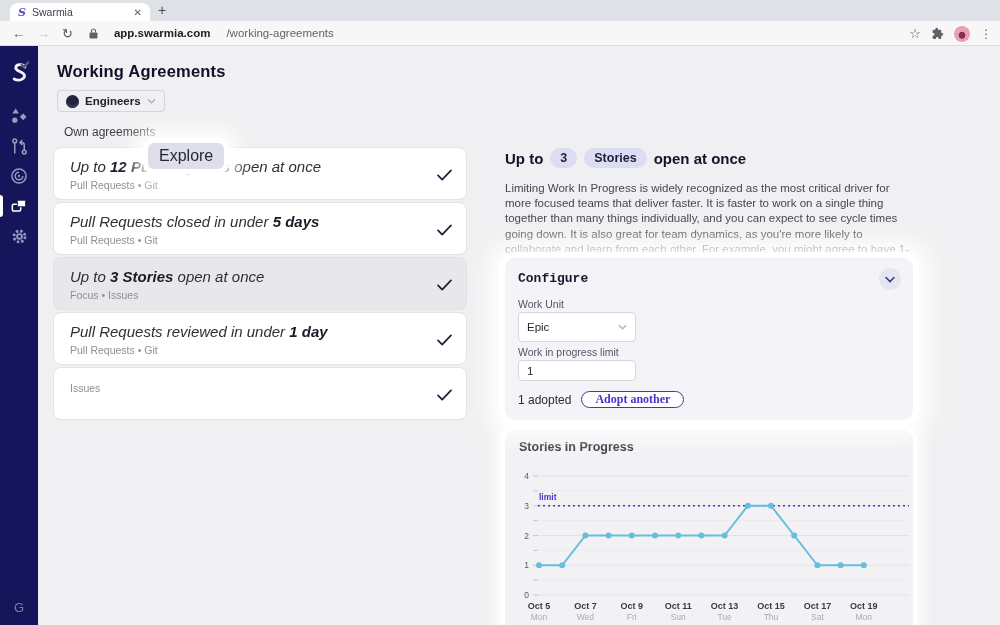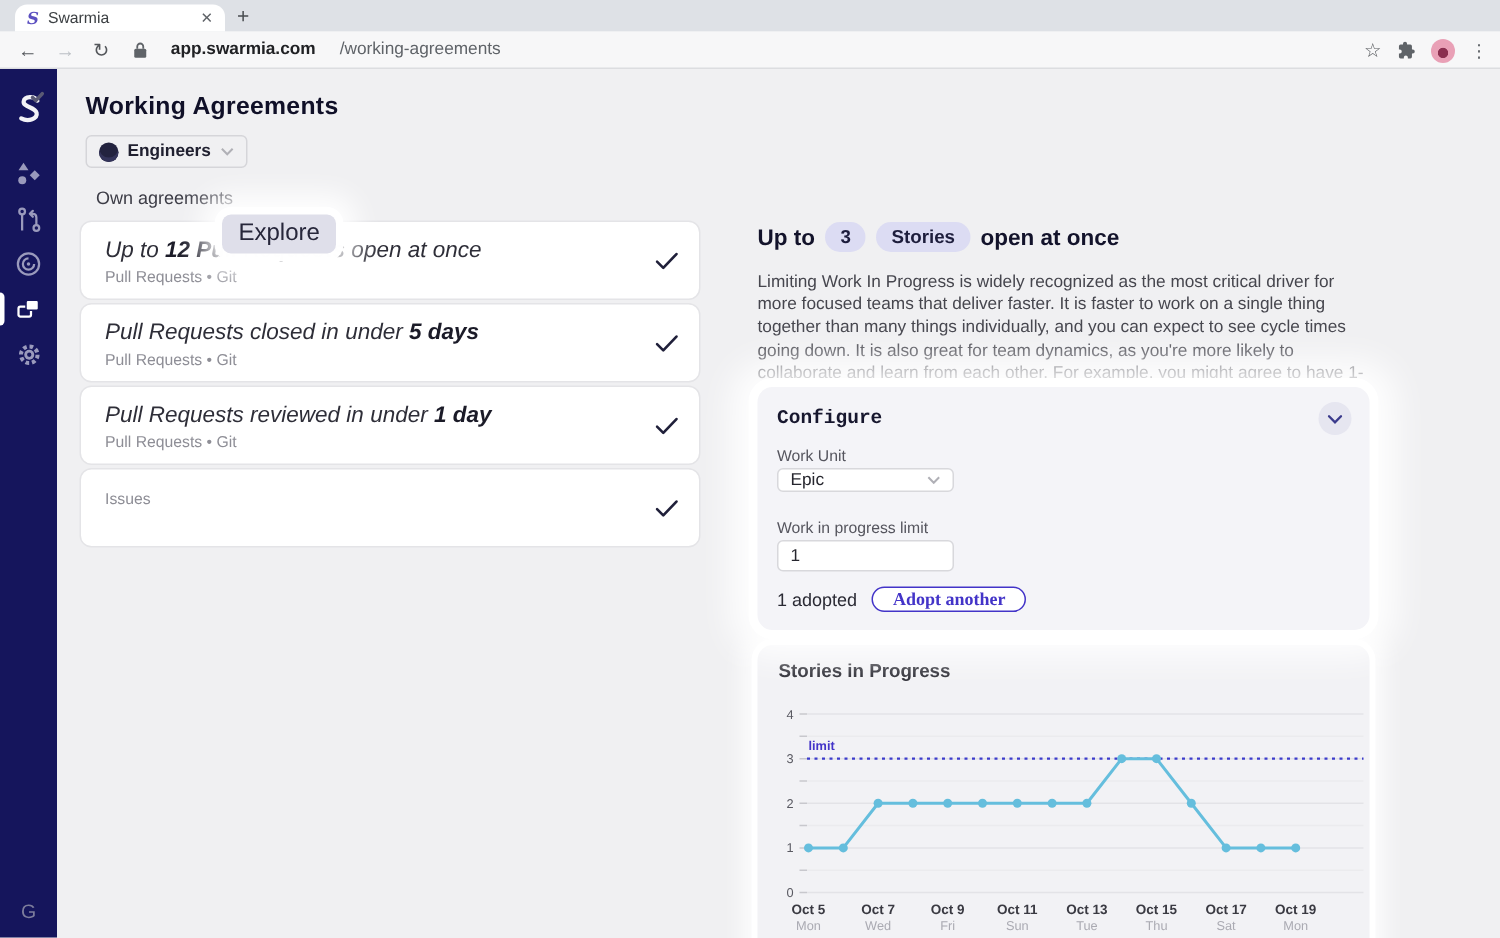--- a/index.html
+++ b/index.html
@@ -48,21 +48,21 @@
   
   #detail-heading { position:absolute; left:505px; top:148px; display:flex; align-items:center; gap:7px; font-size:15px; font-weight:700; color:#13132b; }
   .badge { background:#dcdcf3; color:#1d1d3c; border-radius:13px; padding:3px 10px; font-size:12.5px; font-weight:700; }
   #detail-desc { position:absolute; left:505px; top:181px; width:410px; font-size:11.5px; line-height:15.2px; color:#46464e; }
 
   #configure-card { position:absolute; left:505px; top:258px; width:408px; height:162px; background:#f4f4f8; border-radius:10px; z-index:5; box-shadow:0 0 0 6px rgba(255,255,255,.98), 0 0 22px 18px rgba(255,255,255,.9); }
   #configure-title { position:absolute; left:13px; top:13px; font-size:13px; font-weight:700; color:#17172e;font-family:Liberation Mono, monospace; }
   #configure-collapse { position:absolute; right:12px; top:10px; width:22px; height:22px; border-radius:50%; background:#e6e6f0; display:flex; align-items:center; justify-content:center; }
   .field-label { position:absolute; left:13px; font-size:10.5px; color:#55555e; }
   #work-unit-label { top:40px; }
-  #work-unit-select { position:absolute; left:13px; top:54px; width:118px; height:16px; background:#fff; border:1px solid #d8d8dc; border-radius:4px; display:flex; align-items:center; justify-content:space-between; padding:0 8px; font-size:11.5px; color:#26262e; }
+  #work-unit-select { position:absolute; left:13px; top:54px; width:118px; height:30px; background:#fff; border:1px solid #d8d8dc; border-radius:4px; display:flex; align-items:center; justify-content:space-between; padding:0 8px; font-size:11.5px; color:#26262e; }
   #wip-label { top:88px; }
   #wip-input { position:absolute; left:13px; top:102px; width:118px; height:21px; background:#fff; border:1px solid #d8d8dc; border-radius:4px; padding:0 8px; font-size:11.5px; color:#26262e; font-family:"Liberation Sans", sans-serif; }
   #adopted-row { position:absolute; left:13px; top:133px; display:flex; align-items:center; gap:10px; }
   #adopted-text { font-size:12px; color:#2a2a34; }
   #adopt-button { border:1.5px solid #4334c8; color:#4334c8; background:#fff; border-radius:999px; padding:0 13px; font-size:12px; font-weight:700; font-family:Liberation Serif, serif; }
 
   #chart-card { position:absolute; left:505px; top:430px; width:408px; height:230px; background:#f2f2f5; border-radius:10px; z-index:4; box-shadow:0 0 0 4px rgba(255,255,255,.95), 0 0 14px 10px rgba(255,255,255,.8); }
   #chart-title { position:absolute; left:14px; top:10px; font-size:12.5px; font-weight:700; color:#26262e; }
   #chart-holder { position:absolute; left:8px; top:34px; }
   #chart-holder svg text { font-family:"Liberation Sans", sans-serif; }
@@ -161,20 +161,27 @@
     <div class="agreement-card">
       <div class="card-title"><span>Up to </span><span class="b">12 Pull Requests</span><span> open at once</span></div>
       <div class="card-sub">Pull Requests • Git</div>
       <span class="card-check"><svg width="15" height="12" viewBox="0 0 16 13">
           <polyline points="1,7 5.5,11.5 15,1.5" fill="none" stroke="#20203a" stroke-width="1.9" stroke-linecap="round" stroke-linejoin="round"></polyline>
         </svg></span>
     </div>
     <div class="agreement-card">
       <div class="card-title"><span>Pull Requests closed in under </span><span class="b">5 days</span></div>
       <div class="card-sub">Pull Requests • Git</div>
+      <span class="card-check"><svg width="15" height="12" viewBox="0 0 16 13">
+          <polyline points="1,7 5.5,11.5 15,1.5" fill="none" stroke="#20203a" stroke-width="1.9" stroke-linecap="round" stroke-linejoin="round"></polyline>
+        </svg></span>
+    </div>
+    <div class="agreement-card selected">
+      <div class="card-title"><span>Up to </span><span class="b">3 Stories</span><span> open at once</span></div>
+      <div class="card-sub">Focus • Issues</div>
       <span class="card-check"><svg width="15" height="12" viewBox="0 0 16 13">
           <polyline points="1,7 5.5,11.5 15,1.5" fill="none" stroke="#20203a" stroke-width="1.9" stroke-linecap="round" stroke-linejoin="round"></polyline>
         </svg></span>
     </div>
     <div class="agreement-card">
       <div class="card-title"><span>Pull Requests reviewed in under </span><span class="b">1 day</span></div>
       <div class="card-sub">Pull Requests • Git</div>
       <span class="card-check"><svg width="15" height="12" viewBox="0 0 16 13">
           <polyline points="1,7 5.5,11.5 15,1.5" fill="none" stroke="#20203a" stroke-width="1.9" stroke-linecap="round" stroke-linejoin="round"></polyline>
         </svg></span>

